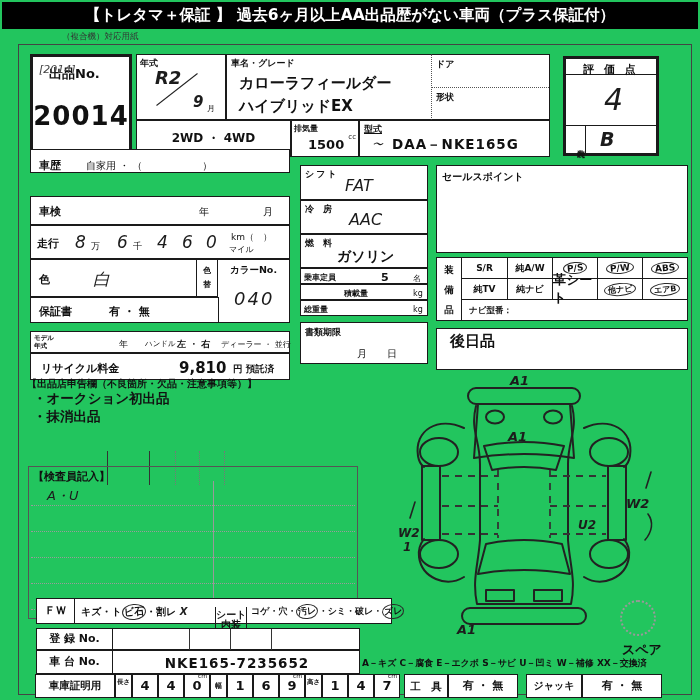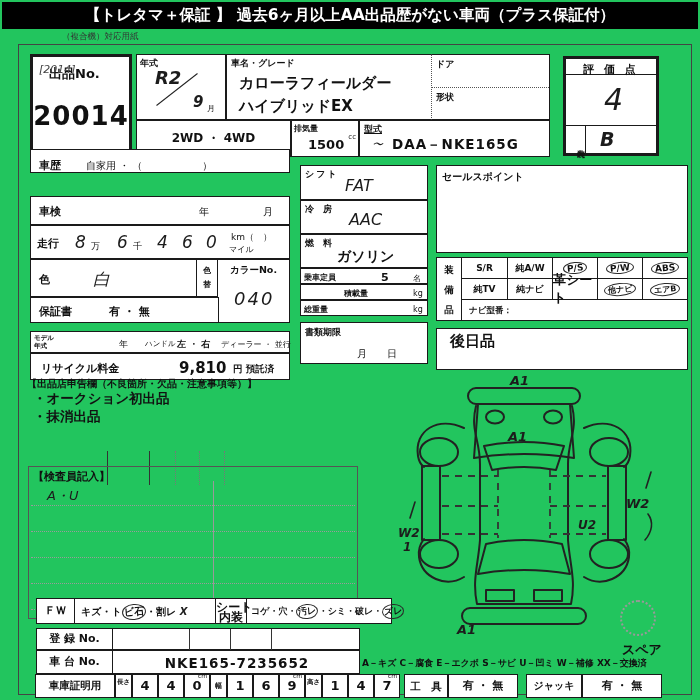--- a/index.html
+++ b/index.html
@@ -238,21 +238,21 @@
     <div class="t hw" style="left:18px;top:20px;font-size:13px;">A・U</div>
     <div class="t hw" style="left:318px;top:132px;font-size:12px;">小</div>
   </div>
 
   <div class="b" style="left:36px;top:598px;width:356px;height:26px;">
     <div class="t bold" style="left:0;top:0;width:38px;height:100%;border-right:1.4px solid #1a1a1a;text-align:center;font-size:11px;line-height:24px;">ＦＷ</div>
     <div class="t bold" style="left:44px;top:5px;font-size:10px;">
       <span>キズ・ト</span><span class="c" style="padding:0 1px;">ビ石</span><span>・割レ</span>
       <span class="hw">X</span>
     </div>
-    <div class="t bold" style="left:178px;top:0;width:32px;height:100%;border-left:1.4px solid #1a1a1a;border-right:1.4px solid #1a1a1a;text-align:center;font-size:12px;line-height:10px;padding-top:3px;">
+    <div class="t bold" style="left:178px;top:8px;width:32px;height:100%;border-left:1.4px solid #1a1a1a;border-right:1.4px solid #1a1a1a;text-align:center;font-size:10px;line-height:10px;padding-top:3px;">
       <span>シート</span><br>
       <span>内装</span>
     </div>
     <div class="t bold" style="left:214px;top:5px;font-size:9px;">
       <span>コゲ・穴・</span><span class="c" style="padding:0 1px;">汚レ</span><span>・シミ・破レ・</span><span class="c" style="padding:0 1px;">ズレ</span>
     </div>
   </div>
 
   <div class="b" style="left:36px;top:628px;width:324px;height:22px;">
     <div class="t bold" style="left:0;top:0;width:76px;height:100%;border-right:1.4px solid #1a1a1a;text-align:center;font-size:11px;line-height:20px;">登 録 No.</div>

